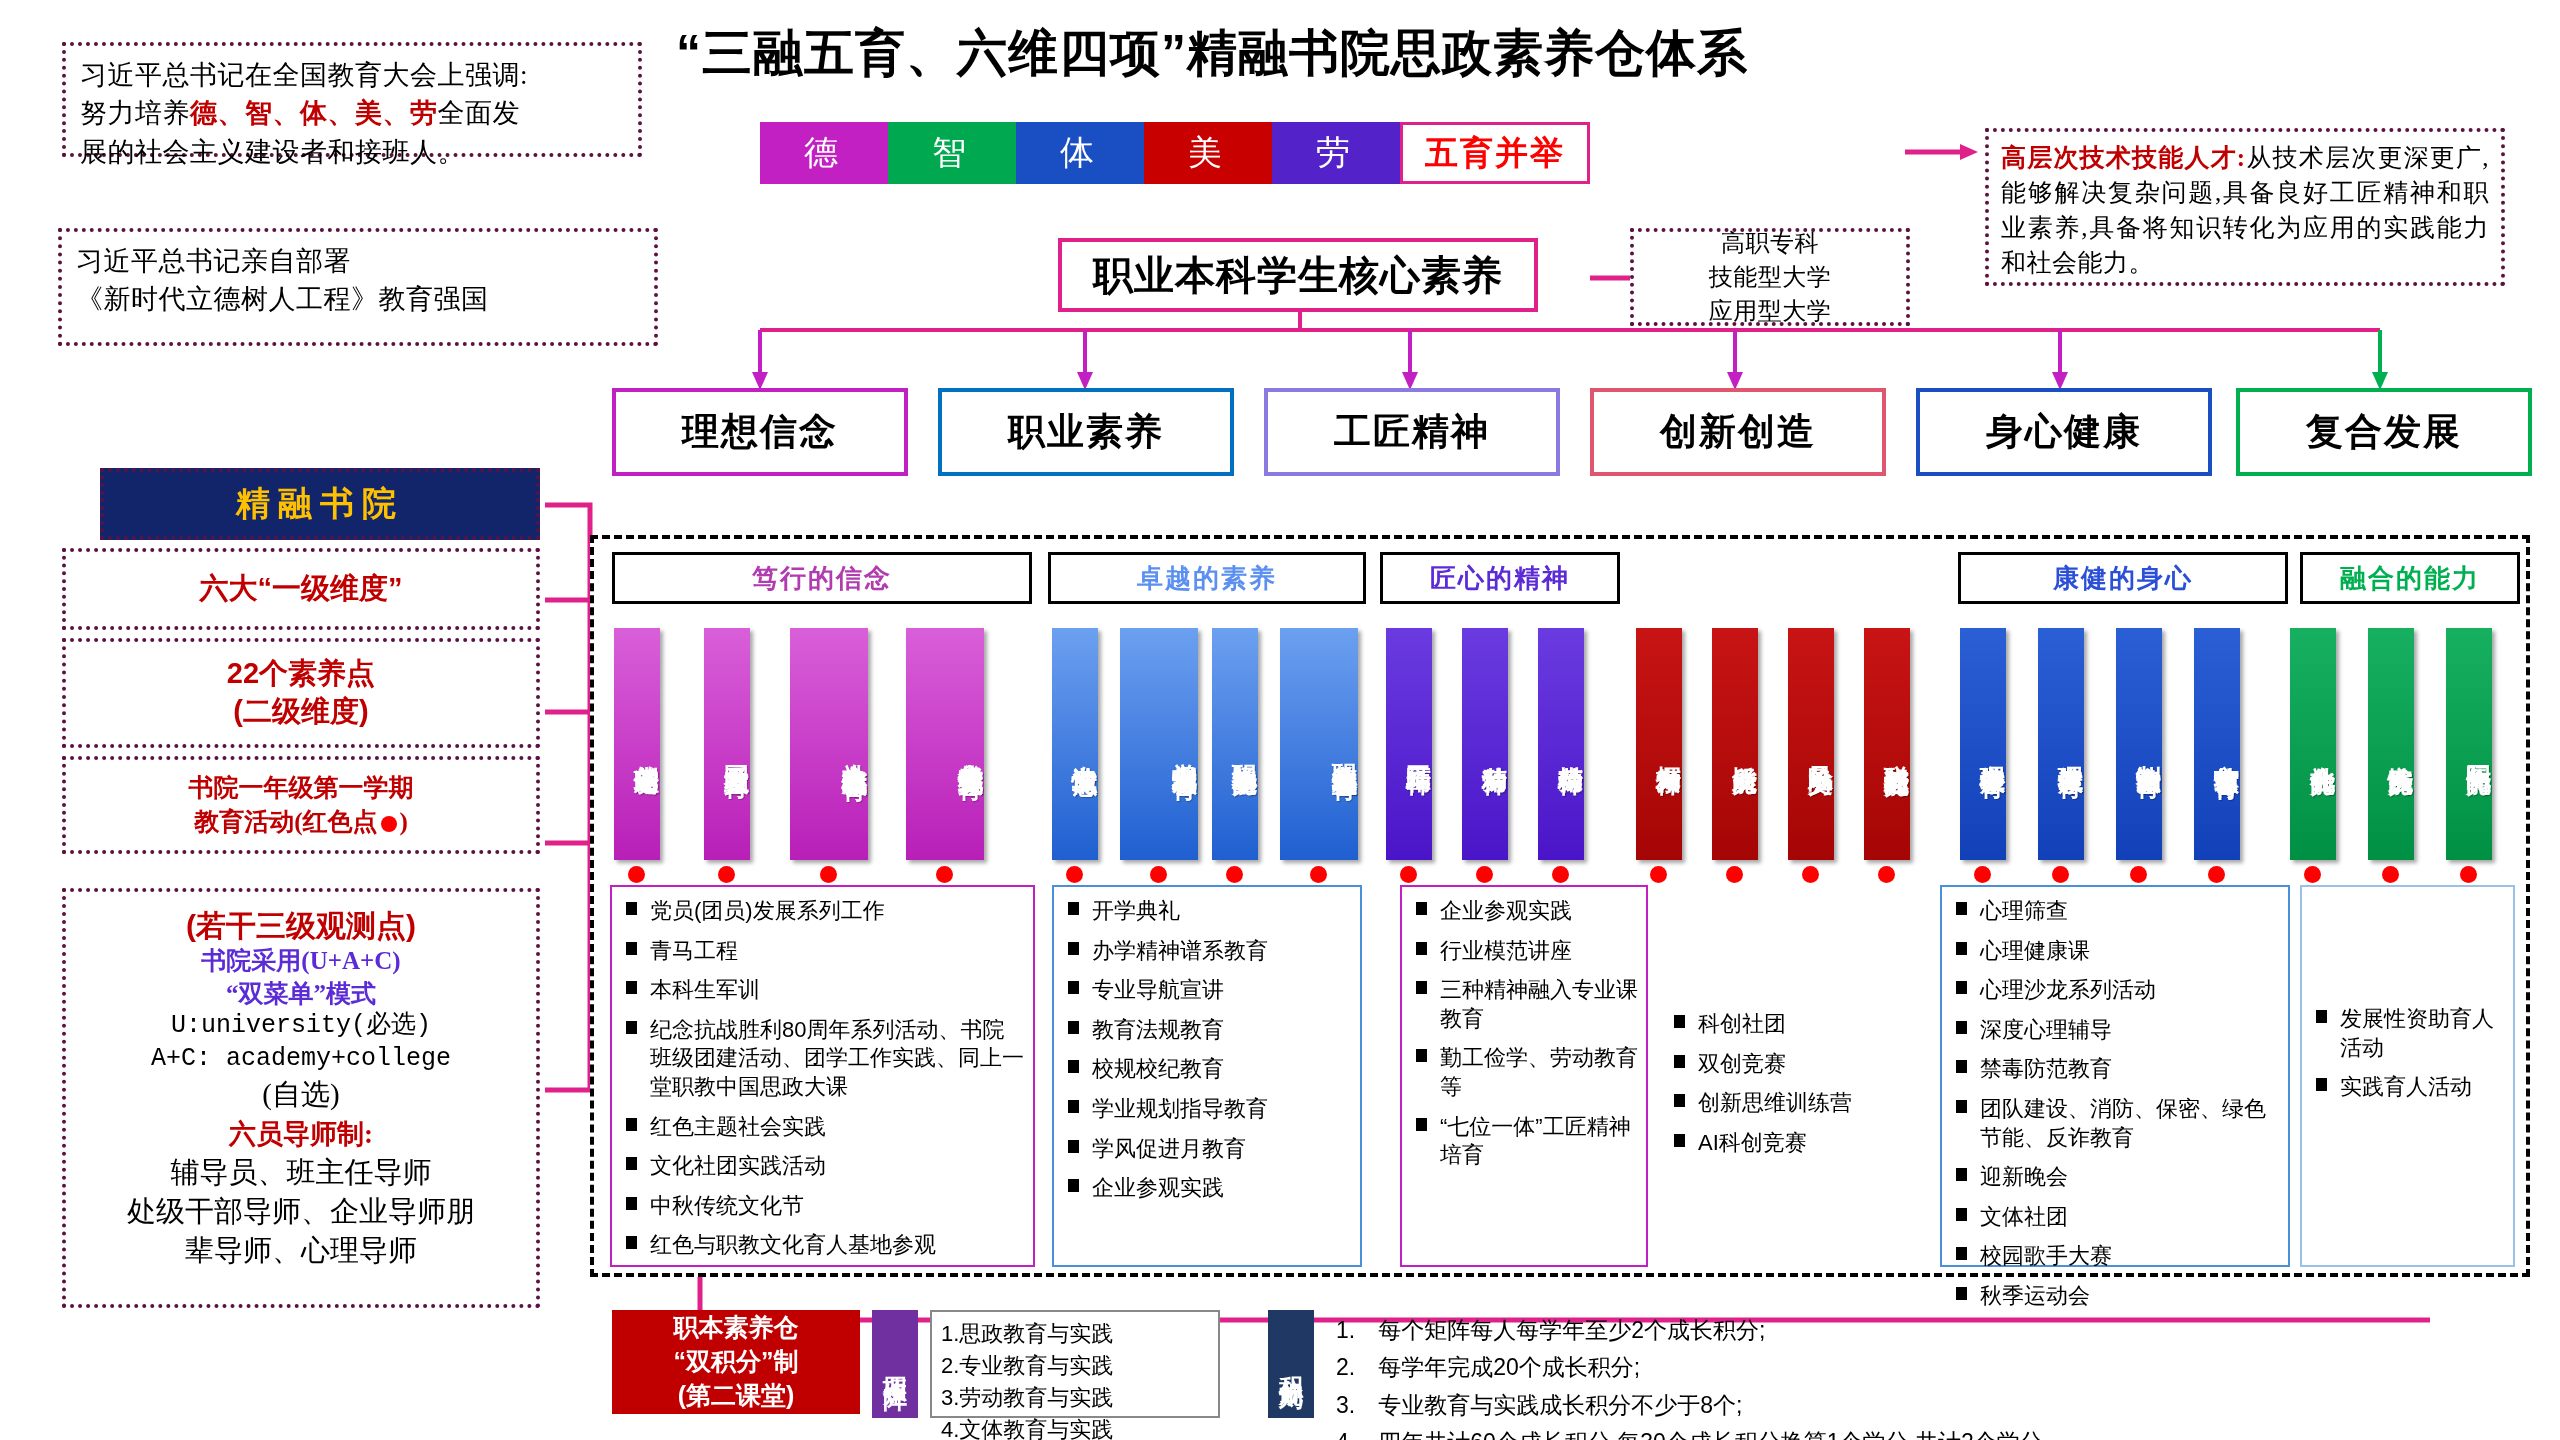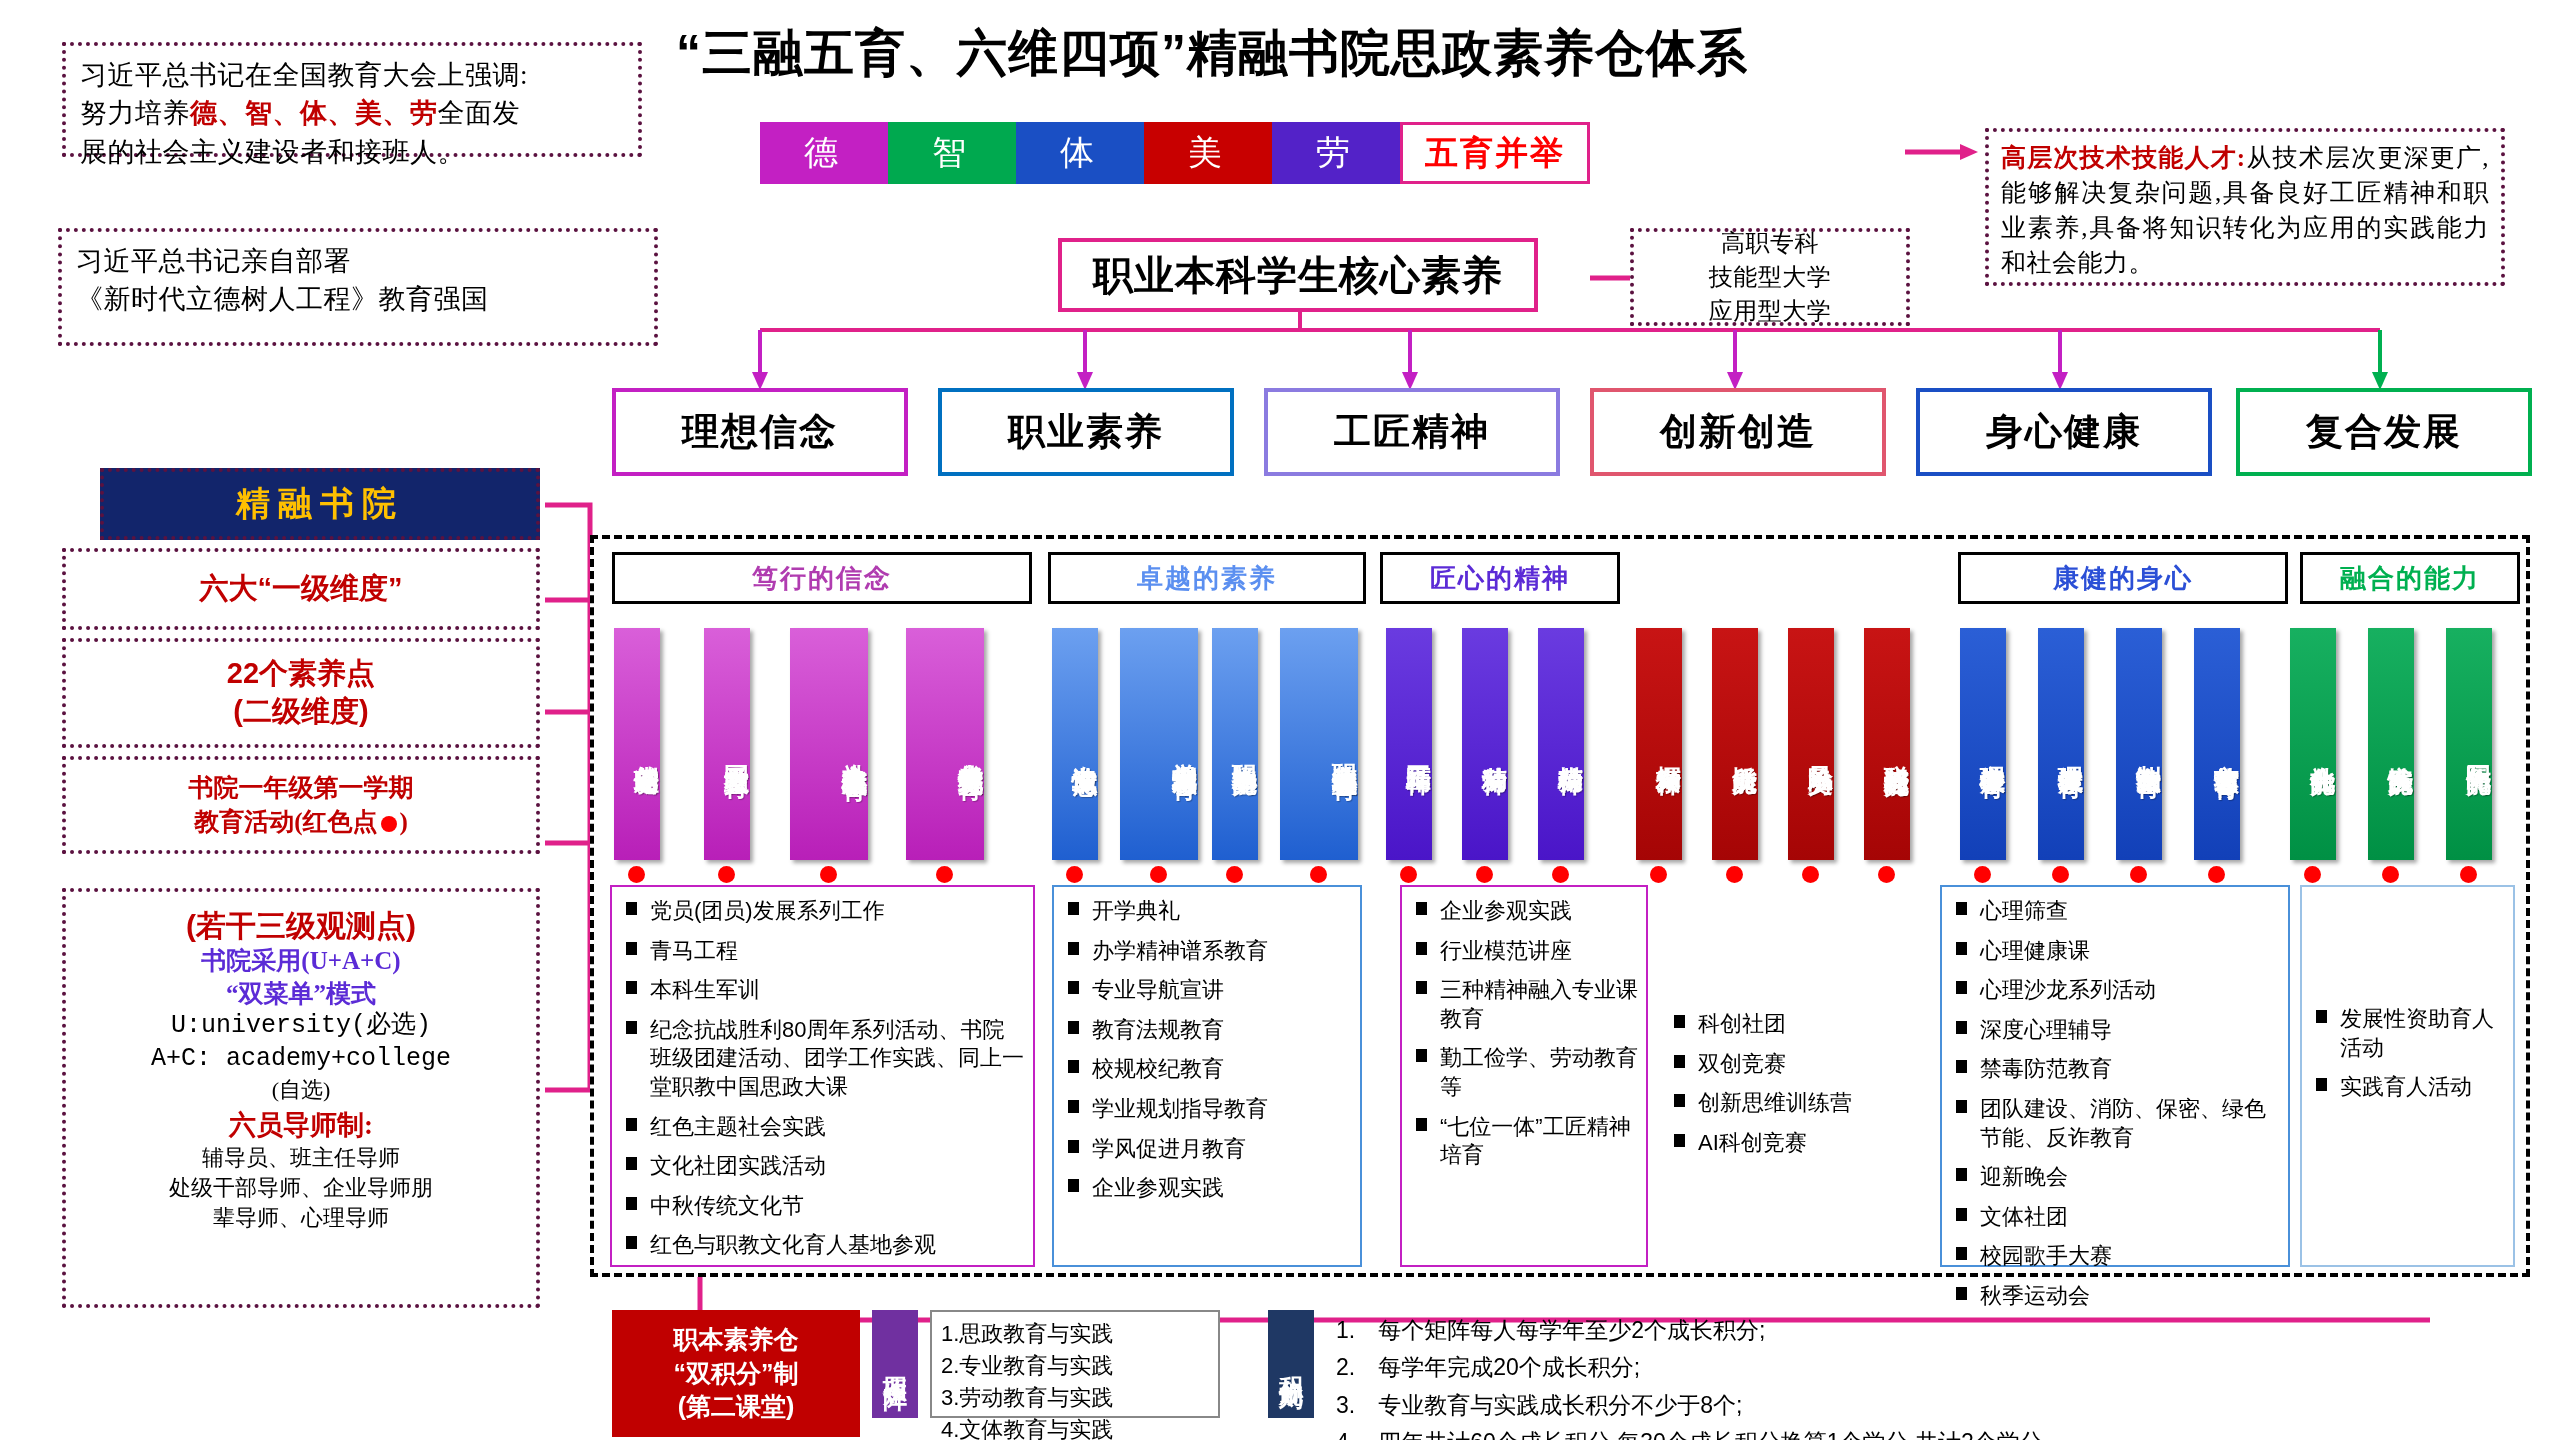--- a/index.html
+++ b/index.html
@@ -80,21 +80,21 @@
     display: flex; flex-direction: column;
     align-items: center; justify-content: center;
     text-align: center; padding: 4px 6px;
   }
   .s-red-bold { color: #C00000; font-weight: bold; font-size: 29px; line-height: 1.3; }
   .s-red-serif { color: #C00000; font-size: 25px; line-height: 1.35;
      font-family: "Liberation Serif", serif; font-weight: bold; }
   .s-purple { color: #5B2BD6; font-size: 25px; font-weight: bold; line-height: 1.3;
      font-family: "Liberation Serif", serif; }
   .s-mono { color: #000; font-size: 25px; font-family: "Liberation Mono", monospace; line-height: 1.3; }
-  .s-black { color: #000; font-size: 22px; line-height: 1.35;
+  .s-black { color: #000; font-size: 29px; line-height: 1.35;
      font-family: "Liberation Serif", serif; }
   .reddot { display:inline-block; width:16px; height:16px; border-radius:50%;
      background:#FF0000; vertical-align: middle; margin: 0 3px; }
 
   
   .bigdash { border: 4px dashed #000; background: #fff; }
 
   
   .grp-head {
     background:#fff; border: 3px solid #000;
@@ -510,21 +510,21 @@
     <div class="li">
         <span class="sq"></span>
         <span>发展性资助育人活动</span>
       </div>
     <div class="li">
         <span class="sq"></span>
         <span>实践育人活动</span>
       </div>
   </div>
 
-  <div class="abs foot-red" style="left:612px; top:1310px; width:248px; height:127px;">
+  <div class="abs foot-red" style="left:612px; top:1310px; width:248px; height:104px;">
     <div>职本素养仓</div>
     <div>“双积分”制</div>
     <div>(第二课堂)</div>
   </div>
 
   <div class="abs foot-purple" style="left:872px; top:1310px; width:46px; height:108px;">四项矩阵</div>
 
   <div class="abs foot-box" style="left:930px; top:1310px; width:290px; height:108px;">
     <div>1.思政教育与实践</div>
     <div>2.专业教育与实践</div>

